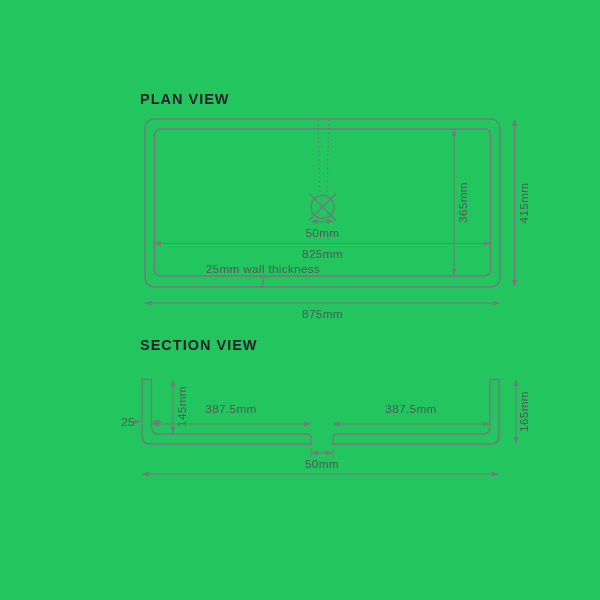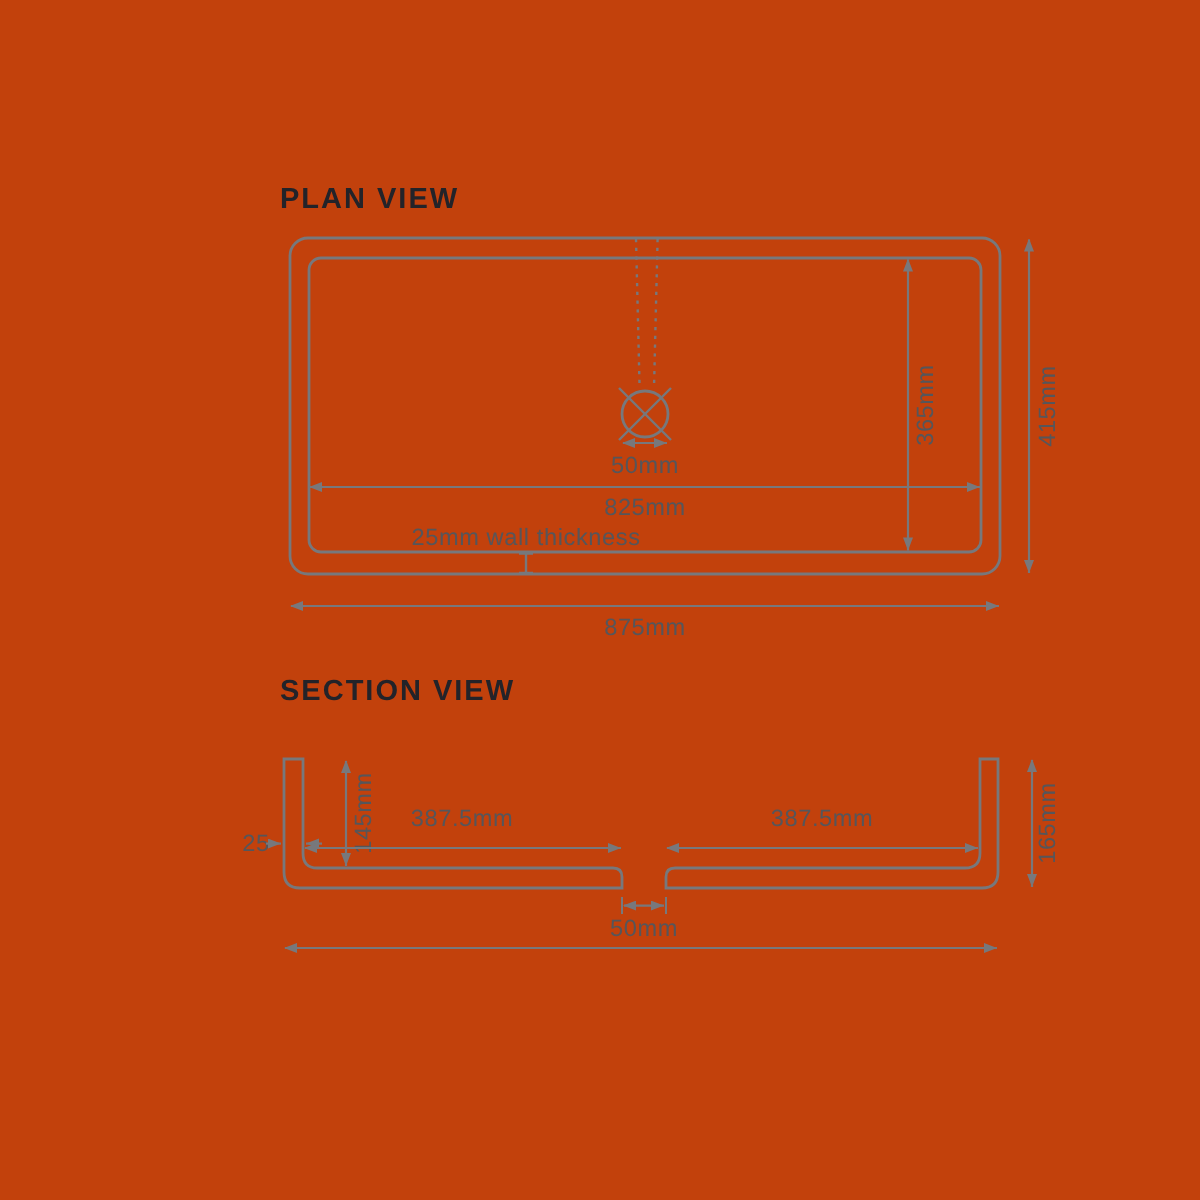--- a/index.html
+++ b/index.html
@@ -1,20 +1,20 @@
 <!DOCTYPE html>
 <html><head>
 <meta charset="utf-8">
 <style>
   html, body { margin: 0; padding: 0; background: #ffffff; }
   .canvas {
     position: relative;
     width: 600px;
     height: 600px;
-    background: #c2410c;
+    background: #22c55e;
     font-family: "Liberation Sans", "DejaVu Sans", sans-serif;
     overflow: hidden;
   }
   svg { display: block; }
   text.view-title {
     font-size: 14.5px;
     font-weight: bold;
     letter-spacing: 1px;
   }
   text.dim-label {

